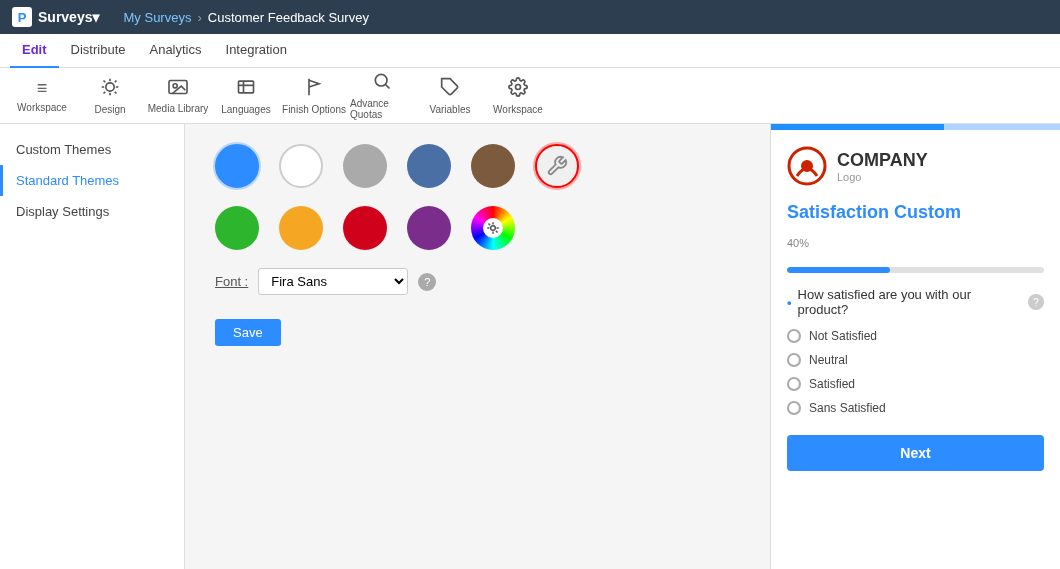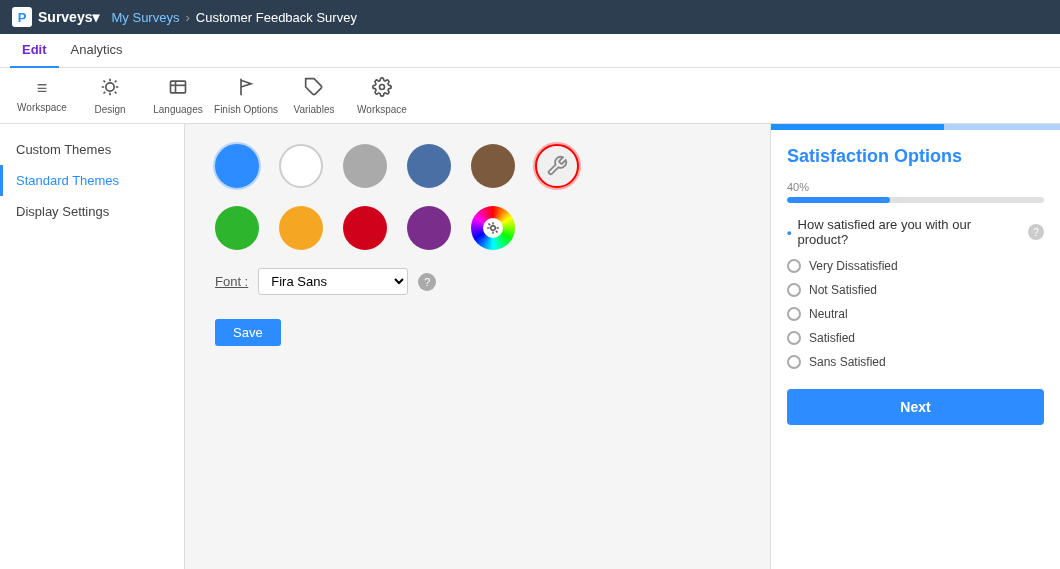--- a/index.html
+++ b/index.html
@@ -258,21 +258,21 @@
       font-size: 18px;
       font-weight: 600;
       margin-bottom: 14px;
     }
     .progress-bar-area {
       margin-bottom: 14px;
     }
     .progress-label {
       font-size: 11px;
       color: #888;
-      margin-bottom: 4px;
+      margin-bottom: 18px;
     }
     .progress-bar-bg {
       background: #e0e0e0;
       height: 6px;
       border-radius: 3px;
       overflow: hidden;
     }
     .progress-bar-fill {
       background: #2d8cff;
       height: 100%;
@@ -333,63 +333,84 @@
 </head>
 <body>
 
 <div class="top-bar">
   <div class="top-bar-logo">
     <div class="p-icon">P</div>
     <span>Surveys</span>
     <span class="dropdown-arrow">▾</span>
   </div>
   <div class="breadcrumb">
-    <span style="color:#7bc4ff;cursor:pointer;">My Surveys</span>
+    <span style="color:#7bc4ff;cursor:pointer;margin-left:12px;">My Surveys</span>
     <span class="sep">›</span>
     <span class="current">Customer Feedback Survey</span>
   </div>
 </div>
 
 <div class="tab-bar">
   <div class="tab-item active">Edit</div>
+  <div class="tab-item">Distribute</div>
   <div class="tab-item">Analytics</div>
+  <div class="tab-item">Integration</div>
 </div>
 
 <div class="toolbar">
   <div class="toolbar-item">
     <span class="icon">≡</span>
     <span>Workspace</span>
   </div>
   <div class="toolbar-item">
     <span class="icon" style="font-size:16px;">
       <svg width="20" height="20" viewBox="0 0 24 24" fill="none" stroke="#555" stroke-width="2">
           <circle cx="12" cy="12" r="5"></circle>
           <path d="M12 2v3M12 19v3M4.2 4.2l2.1 2.1M17.7 17.7l2.1 2.1M2 12h3M19 12h3M4.2 19.8l2.1-2.1M17.7 6.3l2.1-2.1"></path>
         </svg>
     </span>
     <span>Design</span>
+  </div>
+  <div class="toolbar-item">
+    <span class="icon" style="font-size:16px;">
+      <svg width="20" height="18" viewBox="0 0 24 22" fill="none" stroke="#555" stroke-width="2">
+          <rect x="1" y="3" width="22" height="16" rx="2"></rect>
+          <circle cx="8.5" cy="9.5" r="2.5"></circle>
+          <polyline points="21,15 16,10 5,19"></polyline>
+        </svg>
+    </span>
+    <span>Media Library</span>
   </div>
   <div class="toolbar-item">
     <span class="icon" style="font-size:16px;">
       <svg width="20" height="20" viewBox="0 0 24 24" fill="none" stroke="#555" stroke-width="2">
           <rect x="3" y="5" width="18" height="14" rx="1"></rect>
           <line x1="3" y1="10" x2="21" y2="10"></line>
           <line x1="9" y1="5" x2="9" y2="19"></line>
         </svg>
     </span>
     <span>Languages</span>
   </div>
   <div class="toolbar-item">
     <span class="icon" style="font-size:16px;">
       <svg width="20" height="20" viewBox="0 0 24 24" fill="none" stroke="#555" stroke-width="2">
           <path d="M6 2L6 22"></path>
           <path d="M6 4L18 8L6 12"></path>
         </svg>
     </span>
     <span>Finish Options</span>
+  </div>
+  <div class="toolbar-item">
+    <span class="icon" style="font-size:16px;">
+      <svg width="20" height="20" viewBox="0 0 24 24" fill="none" stroke="#555" stroke-width="2">
+          <circle cx="11" cy="11" r="7"></circle>
+          <line x1="21" y1="21" x2="16.65" y2="16.65"></line>
+        </svg>
+    </span>
+    <span>Advance Quotas</span>
   </div>
   <div class="toolbar-item">
     <span class="icon" style="font-size:16px;">
       <svg width="20" height="20" viewBox="0 0 24 24" fill="none" stroke="#555" stroke-width="2">
           <path d="M20.59 13.41l-7.17 7.17a2 2 0 01-2.83 0L2 12V2h10l8.59 8.59a2 2 0 010 2.82z"></path>
           <line x1="7" y1="7" x2="7.01" y2="7"></line>
         </svg>
     </span>
     <span>Variables</span>
   </div>
@@ -464,47 +485,54 @@
 
     
     <button class="save-btn">Save</button>
 
   </div>
 
   <div class="preview-panel">
     <div class="preview-top-bar"></div>
     <div class="preview-content">
       
+      <div class="company-logo-area">
+        <svg class="company-logo-icon" viewBox="0 0 40 40" width="40" height="40">
+          <circle cx="20" cy="20" r="18" fill="none" stroke="#cc2200" stroke-width="3"></circle>
+          <circle cx="20" cy="20" r="6" fill="#cc2200"></circle>
+          <path d="M10 30 Q20 15 30 30" fill="none" stroke="#cc2200" stroke-width="3"></path>
+        </svg>
+        <div>
+          <div class="company-name">COMPANY</div>
+          <div class="company-sub">Logo</div>
+        </div>
+      </div>
 
       
-      <div class="survey-title">Satisfaction Options</div>
+      <div class="survey-title">Satisfaction Custom</div>
 
       
       <div class="progress-bar-area">
         <div class="progress-label">40%</div>
         <div class="progress-bar-bg">
           <div class="progress-bar-fill" style="width:40%;"></div>
         </div>
       </div>
 
       
       <div class="question-text">
         <span class="question-bullet">•</span>
         <span>How satisfied are you with our product?</span>
         <div class="q-help">?</div>
       </div>
 
       
       <div>
         <div class="radio-option">
           <div class="radio-circle"></div>
-          <span>Very Dissatisfied</span>
-        </div>
-        <div class="radio-option">
-          <div class="radio-circle"></div>
           <span>Not Satisfied</span>
         </div>
         <div class="radio-option">
           <div class="radio-circle"></div>
           <span>Neutral</span>
         </div>
         <div class="radio-option">
           <div class="radio-circle"></div>
           <span>Satisfied</span>
         </div>

